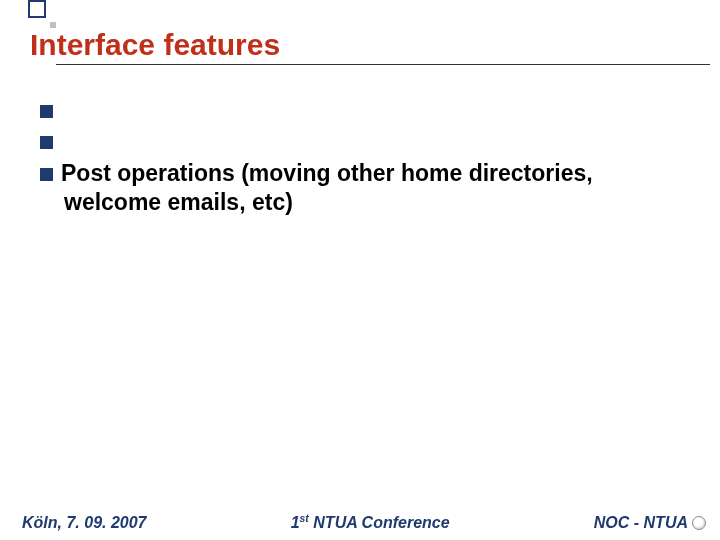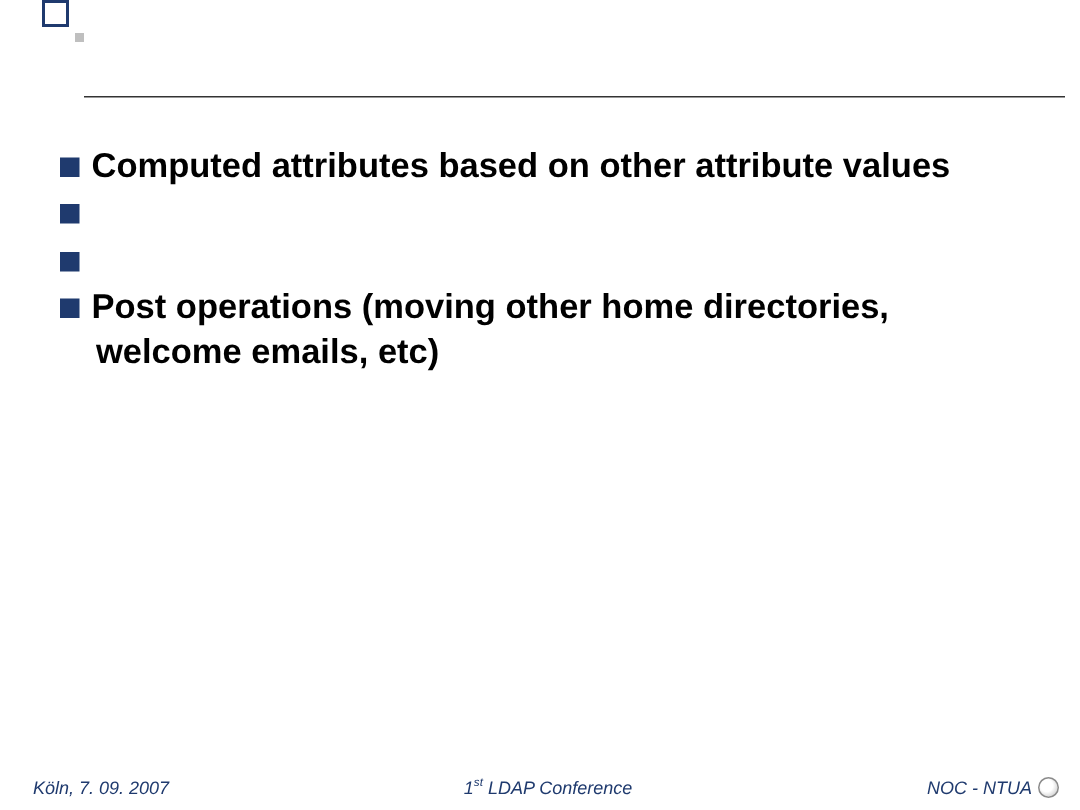--- a/index.html
+++ b/index.html
@@ -51,22 +51,22 @@
     margin-right: 8px;
     position: relative;
     top: 0px;
   }
   .footer {
     position: absolute;
     left: 22px; right: 14px; bottom: 8px;
     display: flex;
     justify-content: space-between;
     align-items: flex-end;
-    font-size: 12px;
-    font-weight: normal;
+    font-size: 16px;
+    font-weight: bold;
     font-style: italic;
     color: #1f3a6e;
   }
   .footer .center { text-align: center; flex: 1; }
   .footer .left  { text-align: left; white-space: nowrap; }
   .footer .right { text-align: left; white-space: nowrap; display: flex; align-items: center; gap: 4px; }
   .sup { font-size: 0.65em; vertical-align: super; }
   .logo {
     display: inline-block;
     width: 14px; height: 14px;
@@ -75,42 +75,40 @@
     background: radial-gradient(circle at 40% 40%, #fff 0 40%, #ddd 70%, #bbb 100%);
   }
 </style>
 </head>
 <body>
 <div class="slide">
 
   <div class="decor-square"></div>
   <div class="decor-dot"></div>
 
+  <div class="title">Interface features</div>
 
   <div class="hr-line"></div>
 
   <div class="content">
-    <div class="item">
-      <span class="bullet"></span><span>Computed attributes based on other attribute values</span>
-    </div>
     <div class="item">
       <span class="bullet"></span>
     </div>
     <div class="item">
       <span class="bullet"></span>
     </div>
     <div class="item">
       <span class="bullet"></span><span>Post operations (moving other home directories, welcome emails, etc)</span>
     </div>
   </div>
 
   <div class="footer">
     <div class="left">Köln, 7. 09. 2007</div>
     <div class="center">
-      <span>1</span><span class="sup">st</span>&nbsp;<span>LDAP Conference</span>
+      <span>1</span><span class="sup">st</span>&nbsp;<span>NTUA Conference</span>
     </div>
     <div class="right">
       <span>NOC - NTUA</span>
       <span class="logo"></span>
     </div>
   </div>
 
 </div>
 
 </body></html>

